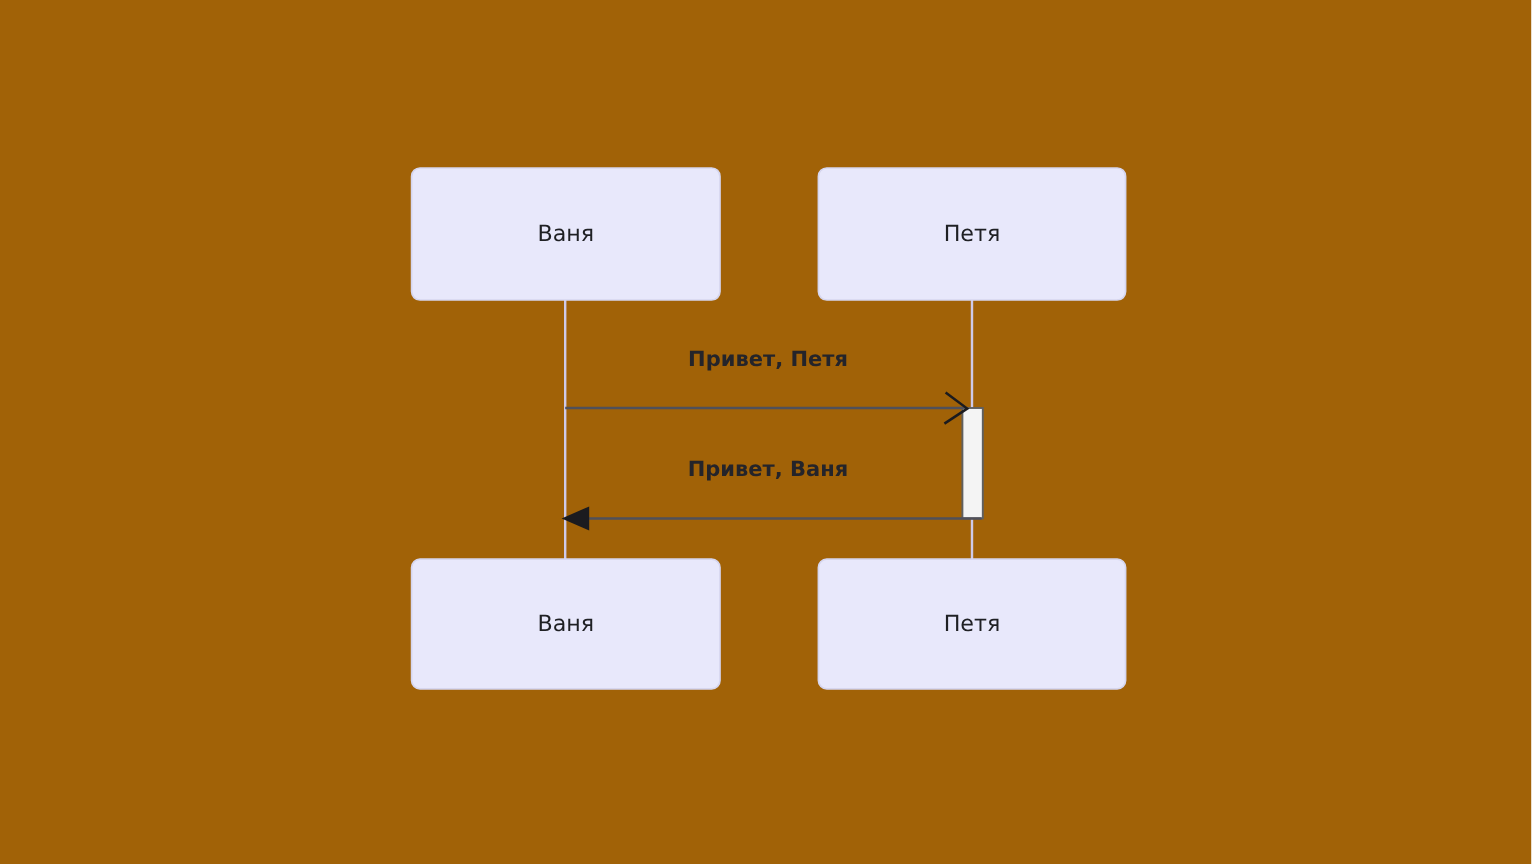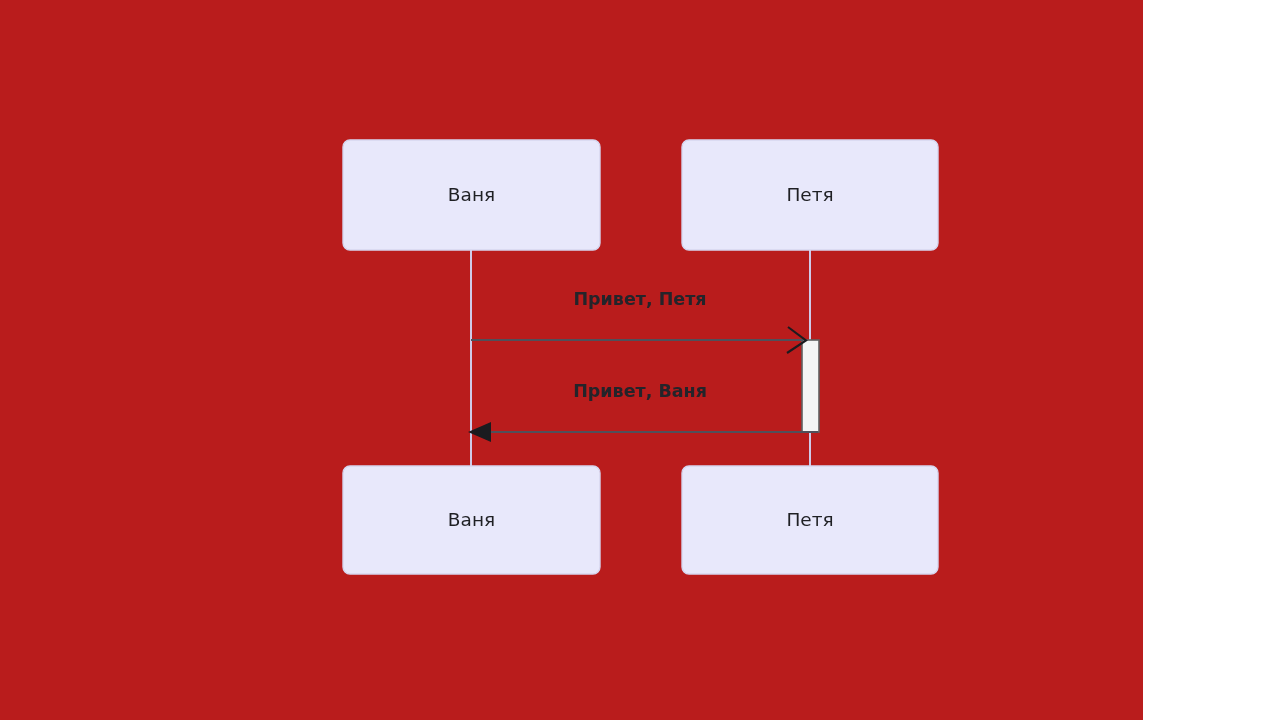--- a/index.html
+++ b/index.html
@@ -8,23 +8,23 @@
     background: #ffffff;
   }
   body {
     width: 1280px;
     height: 720px;
     font-family: "DejaVu Sans", "Liberation Sans", sans-serif;
     overflow: hidden;
   }
   #diagram-root {
     position: relative;
-    width: 1143px;
+    width: 1276px;
     height: 720px;
-    background: #b91c1c;
+    background: #a16207;
   }
   .diagram-svg {
     position: absolute;
     top: 0;
     left: 0;
     width: 1280px;
     height: 720px;
     display: block;
   }
   .actor-box-rect {

